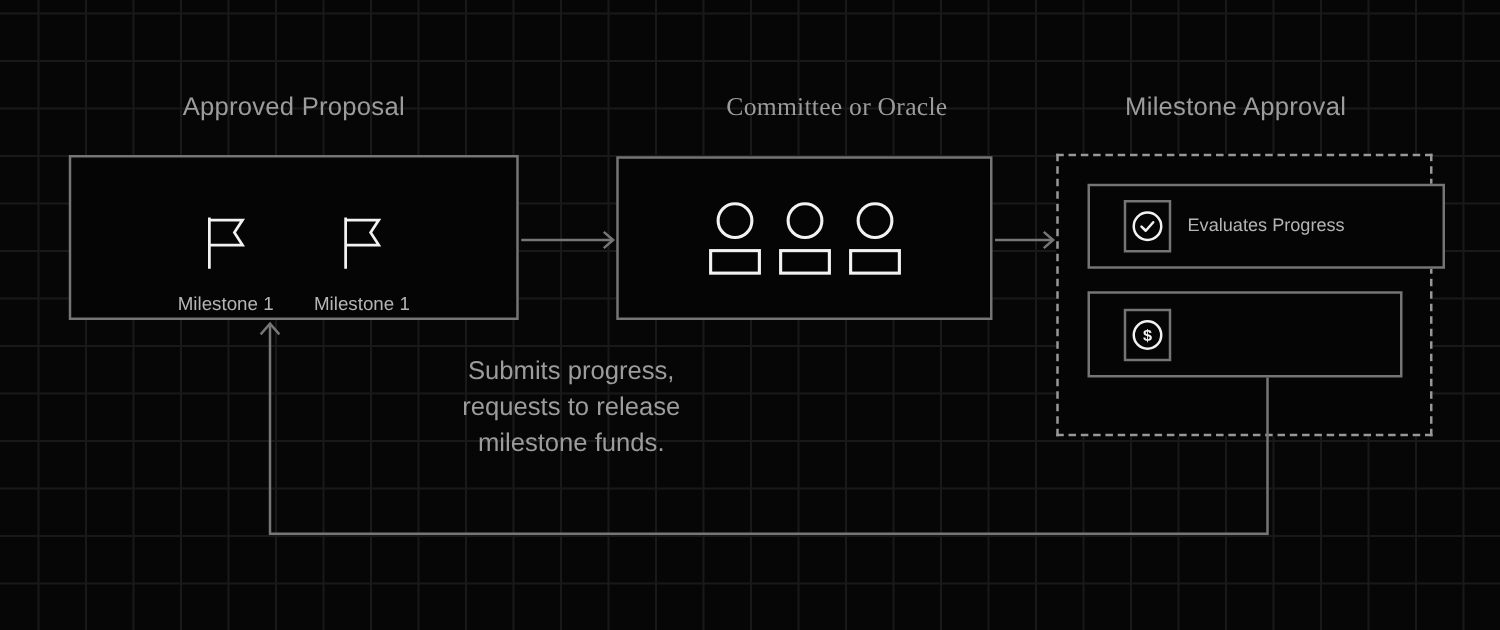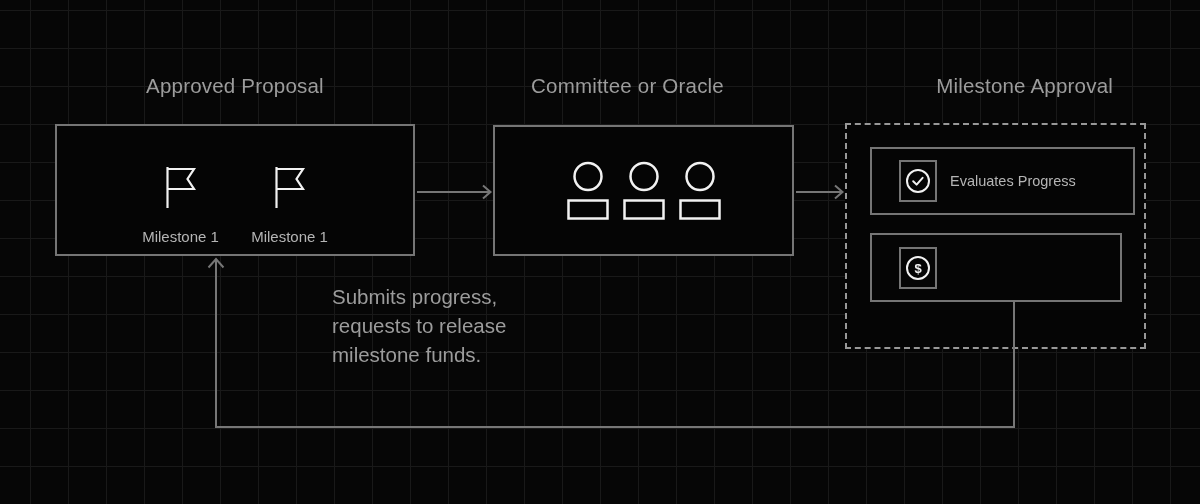--- a/index.html
+++ b/index.html
@@ -16,30 +16,30 @@
     font-family:"Liberation Sans", sans-serif;
   }
   .overlay{position:absolute;left:0;top:0;width:1200px;height:504px;pointer-events:none;z-index:5;}
   .overlay path{stroke:var(--arrow,#767676);stroke-width:2;fill:none;}
   .section-title{
     position:absolute;top:73px;height:26px;
     font-size:20.5px;line-height:26px;letter-spacing:.2px;
     color:var(--title-text,#9c9c9c);text-align:center;
   }
   .title-proposal{left:55px;width:360px;}
-  .title-committee{left:477px;width:301px;}
-  .title-approval{left:812px;width:301px;text-align:right;}
+  .title-committee{left:519px;width:301px;font-family:Liberation Serif, serif;}
+  .title-approval{left:838px;width:301px;}
   .box{
     position:absolute;box-sizing:border-box;
     border:2px solid var(--box-border,#757575);
     background:var(--box-fill,#050505);
   }
   .proposal-box{
     left:55px;top:124px;width:360px;height:132px;
-    display:flex;justify-content:center;align-items:center;
+    display:flex;justify-content:center;align-items:flex-end;
     gap:23px;padding-top:31px;
   }
   .milestone-col{width:86px;display:flex;flex-direction:column;align-items:center;}
   .milestone-label{
     margin-top:18px;font-size:15px;line-height:20px;
     color:var(--label-text,#b5b5b5);white-space:nowrap;
   }
   .committee-box{
     left:493px;top:125px;width:301px;height:131px;
     display:flex;justify-content:center;align-items:center;gap:14px;
@@ -48,38 +48,38 @@
     position:absolute;left:845px;top:123px;width:301px;height:226px;
     box-sizing:border-box;border:2px dashed var(--dashed-border,#989898);
     background:var(--box-fill,#050505);z-index:1;
   }
   .approval-card{
     position:absolute;box-sizing:border-box;z-index:2;
     border:2px solid var(--box-border,#757575);
     display:flex;align-items:center;padding-left:27px;
     background:var(--box-fill,#050505);
   }
-  .card-evaluates{left:870px;top:147px;width:265px;height:68px;}
+  .card-evaluates{left:870px;top:147px;width:286px;height:68px;}
   .card-payment{left:870px;top:233px;width:252px;height:69px;}
   .icon-square{
     width:38px;height:42px;box-sizing:border-box;flex:0 0 auto;
     border:2px solid var(--box-border,#757575);
     display:flex;align-items:center;justify-content:center;
   }
   .card-label{
     margin-left:13px;font-size:14.5px;line-height:20px;
     color:var(--label-text,#b5b5b5);max-width:165px;
   }
   .flag-icon polyline, .flag-icon path{stroke:var(--icon,#f2f2f2);fill:none;}
   .person-icon circle,.person-icon rect{stroke:var(--icon,#f2f2f2);fill:none;}
   .badge-icon circle,.badge-icon path{stroke:var(--icon,#f2f2f2);fill:none;}
   .badge-icon text{fill:var(--icon,#f2f2f2);font-family:"Liberation Sans",sans-serif;font-weight:bold;}
   .feedback-note{
     position:absolute;left:332px;top:282px;width:250px;
-    font-size:20.5px;line-height:29px;
+    font-size:20.5px;line-height:29px;text-align:center;
     color:var(--title-text,#9c9c9c);white-space:pre-line;
   }
 </style>
 </head>
 <body>
 
 <div class="canvas">
 
   <svg class="overlay" viewBox="0 0 1200 504">
     <path d="M417 192 L490 192"></path>

